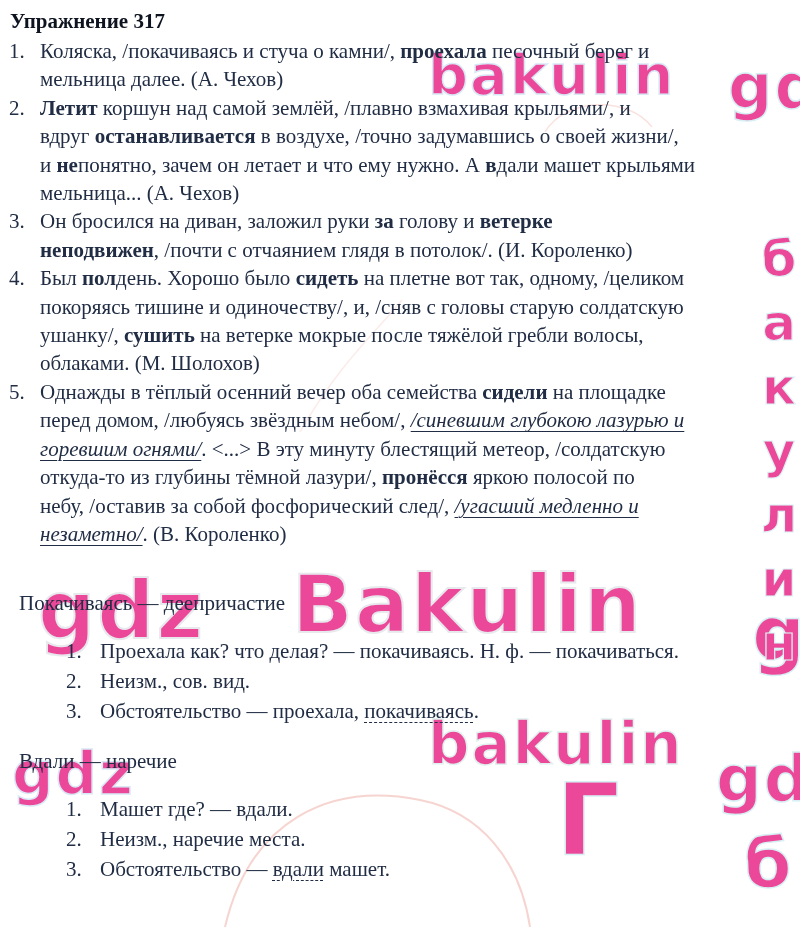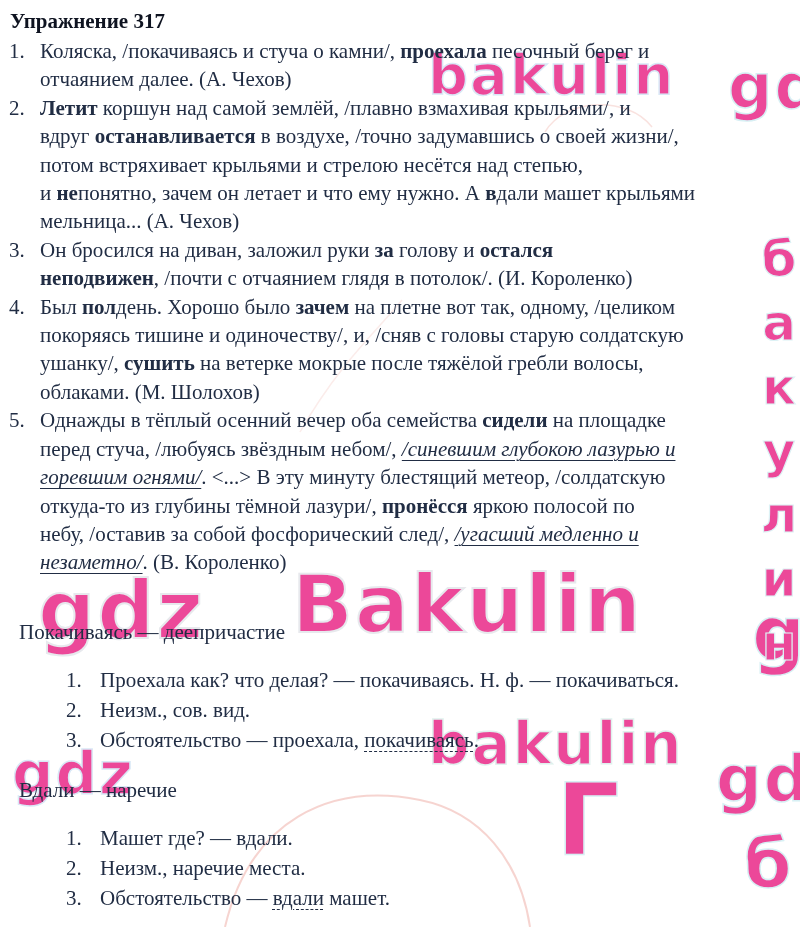--- a/index.html
+++ b/index.html
@@ -64,54 +64,53 @@
     <path d="M 300 432 C 340 362, 378 330, 402 300" fill="none" stroke="#f8dcd8" stroke-width="1.5" opacity="0.55"></path>
   </svg>
 
   <div class="content">
     <div class="title">Упражнение 317</div>
     <div class="ex-list" id="exercise-list">
         <div class="ex-item">
           <span class="num">1.</span>
           <div>
             <div class="line"><span class="seg-r">Коляска, </span><span class="seg-i">/покачиваясь и стуча о камни/</span><span class="seg-r">, </span><span class="seg-b">проехала</span><span class="seg-r"> песочный берег и</span></div>
-            <div class="line"><span class="seg-r">отчаянием далее. (А. Чехов)</span></div>
+            <div class="line"><span class="seg-r">мельница далее. (А. Чехов)</span></div>
           </div>
         </div>
         <div class="ex-item">
           <span class="num">2.</span>
           <div>
             <div class="line"><span class="seg-b">Летит</span><span class="seg-r"> коршун над самой землёй, </span><span class="seg-i">/плавно взмахивая крыльями/</span><span class="seg-r">, и</span></div>
             <div class="line"><span class="seg-r">вдруг </span><span class="seg-b">останавливается</span><span class="seg-r"> в воздухе, </span><span class="seg-i">/точно задумавшись о своей жизни/</span><span class="seg-r">,</span></div>
-            <div class="line"><span class="seg-r">потом встряхивает крыльями и стрелою несётся над степью,</span></div>
             <div class="line"><span class="seg-r">и </span><span class="seg-b">не</span><span class="seg-r">понятно, зачем он летает и что ему нужно. А </span><span class="seg-b">в</span><span class="seg-r">дали машет крыльями</span></div>
             <div class="line"><span class="seg-r">мельница... (А. Чехов)</span></div>
           </div>
         </div>
         <div class="ex-item">
           <span class="num">3.</span>
           <div>
-            <div class="line"><span class="seg-r">Он бросился на диван, заложил руки </span><span class="seg-b">за</span><span class="seg-r"> голову и </span><span class="seg-b">остался</span></div>
+            <div class="line"><span class="seg-r">Он бросился на диван, заложил руки </span><span class="seg-b">за</span><span class="seg-r"> голову и </span><span class="seg-b">ветерке</span></div>
             <div class="line"><span class="seg-b">неподвижен</span><span class="seg-r">, </span><span class="seg-i">/почти с отчаянием глядя в потолок/</span><span class="seg-r">. (И. Короленко)</span></div>
           </div>
         </div>
         <div class="ex-item">
           <span class="num">4.</span>
           <div>
-            <div class="line"><span class="seg-r">Был </span><span class="seg-b">пол</span><span class="seg-r">день. Хорошо было </span><span class="seg-b">зачем</span><span class="seg-r"> на плетне вот так, одному, </span><span class="seg-i">/целиком</span></div>
+            <div class="line"><span class="seg-r">Был </span><span class="seg-b">пол</span><span class="seg-r">день. Хорошо было </span><span class="seg-b">сидеть</span><span class="seg-r"> на плетне вот так, одному, </span><span class="seg-i">/целиком</span></div>
             <div class="line"><span class="seg-i">покоряясь тишине и одиночеству/</span><span class="seg-r">, и, </span><span class="seg-i">/сняв с головы старую солдатскую</span></div>
             <div class="line"><span class="seg-i">ушанку/</span><span class="seg-r">, </span><span class="seg-b">сушить</span><span class="seg-r"> на ветерке мокрые после тяжёлой гребли волосы,</span></div>
             <div class="line"><span class="seg-r">облаками. (М. Шолохов)</span></div>
           </div>
         </div>
         <div class="ex-item">
           <span class="num">5.</span>
           <div>
             <div class="line"><span class="seg-r">Однажды в тёплый осенний вечер оба семейства </span><span class="seg-b">сидели</span><span class="seg-r"> на площадке</span></div>
-            <div class="line"><span class="seg-r">перед стуча, </span><span class="seg-i">/любуясь звёздным небом/</span><span class="seg-r">, </span><span class="seg-iu">/синевшим глубокою лазурью и</span></div>
+            <div class="line"><span class="seg-r">перед домом, </span><span class="seg-i">/любуясь звёздным небом/</span><span class="seg-r">, </span><span class="seg-iu">/синевшим глубокою лазурью и</span></div>
             <div class="line"><span class="seg-iu">горевшим огнями/</span><span class="seg-r">. &lt;...&gt; В эту минуту блестящий метеор, </span><span class="seg-i">/солдатскую</span></div>
             <div class="line"><span class="seg-i">откуда-то из глубины тёмной лазури/</span><span class="seg-r">, </span><span class="seg-b">пронёсся</span><span class="seg-r"> яркою полосой по</span></div>
             <div class="line"><span class="seg-r">небу, </span><span class="seg-i">/оставив за собой фосфорический след/</span><span class="seg-r">, </span><span class="seg-iu">/угасший медленно и</span></div>
             <div class="line"><span class="seg-iu">незаметно/</span><span class="seg-r">. (В. Короленко)</span></div>
           </div>
         </div>
       </div>
     <div id="analysis-sections">
         <div class="section first">
           <div class="section-heading">Покачиваясь — деепричастие</div>

